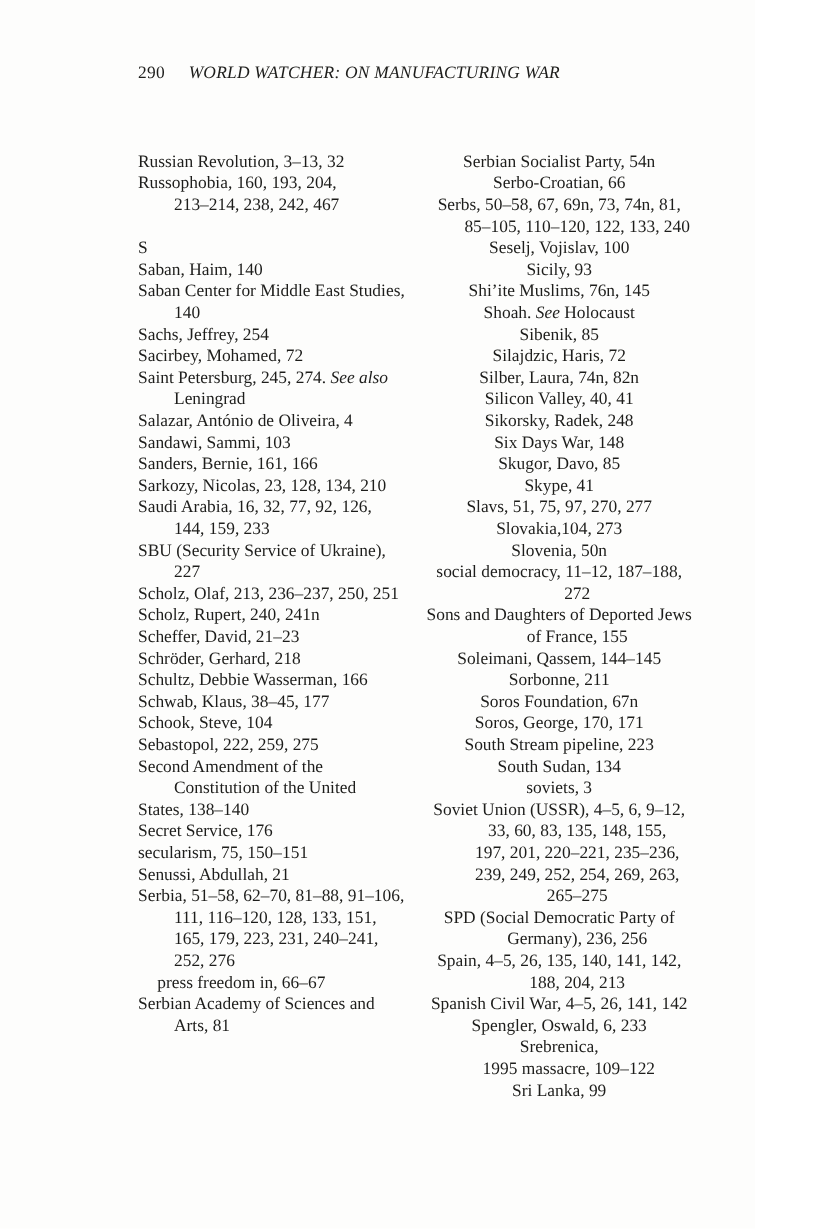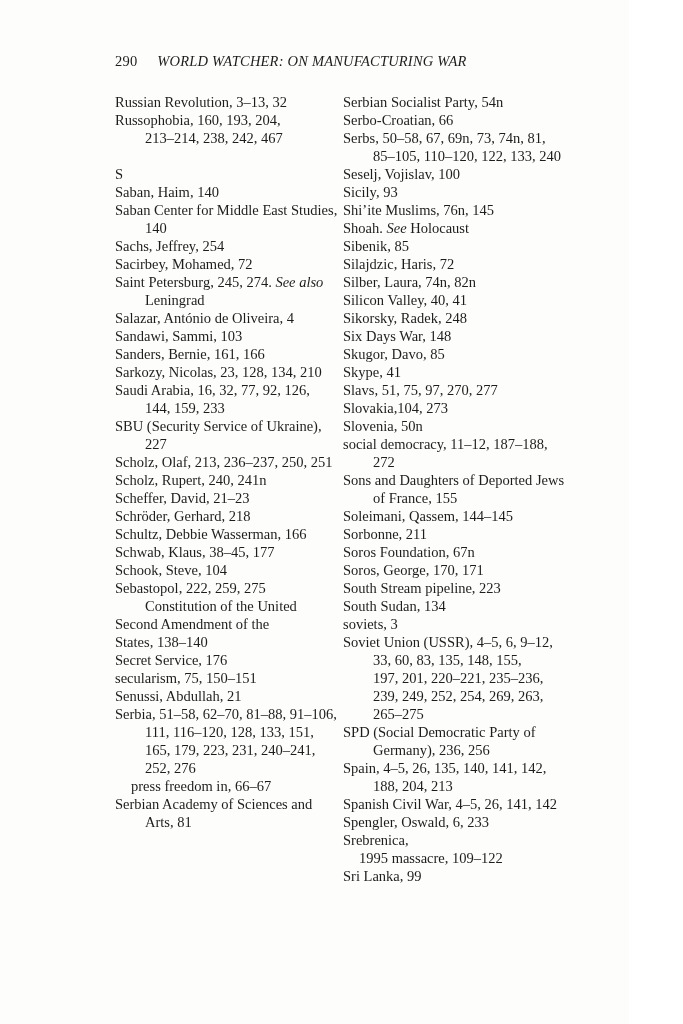--- a/index.html
+++ b/index.html
@@ -28,24 +28,24 @@
     display: inline-block;
     font-style: normal;
     margin-right: 16px;
   }
   #running-title {
     display: inline-block;
     font-style: italic;
   }
   .index-column {
     position: absolute;
-    top: 93px;
+    top: 126px;
   }
   #left-column  { left: 115px; width: 232px; }
-  #right-column { left: 343px; width: 246px; }
+  #right-column { left: 343px; width: 246px; text-align: center; }
   .line {
     height: 18px;
     line-height: 18px;
     white-space: nowrap;
   }
   .line.entry   { padding-left: 0; }
   .line.cont    { padding-left: 30px; }
   .line.sub     { padding-left: 16px; }
   .line.heading { padding-left: 0; }
   .line.blank   { padding-left: 0; }
@@ -82,22 +82,22 @@
       <div class="line entry">SBU (Security Service of Ukraine),</div>
       <div class="line cont">227</div>
       <div class="line entry">Scholz, Olaf, 213, 236–237, 250, 251</div>
       <div class="line entry">Scholz, Rupert, 240, 241n</div>
       <div class="line entry">Scheffer, David, 21–23</div>
       <div class="line entry">Schröder, Gerhard, 218</div>
       <div class="line entry">Schultz, Debbie Wasserman, 166</div>
       <div class="line entry">Schwab, Klaus, 38–45, 177</div>
       <div class="line entry">Schook, Steve, 104</div>
       <div class="line entry">Sebastopol, 222, 259, 275</div>
+      <div class="line entry">Second Amendment of the</div>
       <div class="line cont">Constitution of the United</div>
-      <div class="line entry">Second Amendment of the</div>
       <div class="line entry">States, 138–140</div>
       <div class="line entry">Secret Service, 176</div>
       <div class="line entry">secularism, 75, 150–151</div>
       <div class="line entry">Senussi, Abdullah, 21</div>
       <div class="line entry">Serbia, 51–58, 62–70, 81–88, 91–106,</div>
       <div class="line cont">111, 116–120, 128, 133, 151,</div>
       <div class="line cont">165, 179, 223, 231, 240–241,</div>
       <div class="line cont">252, 276</div>
       <div class="line sub">press freedom in, 66–67</div>
       <div class="line entry">Serbian Academy of Sciences and</div>

